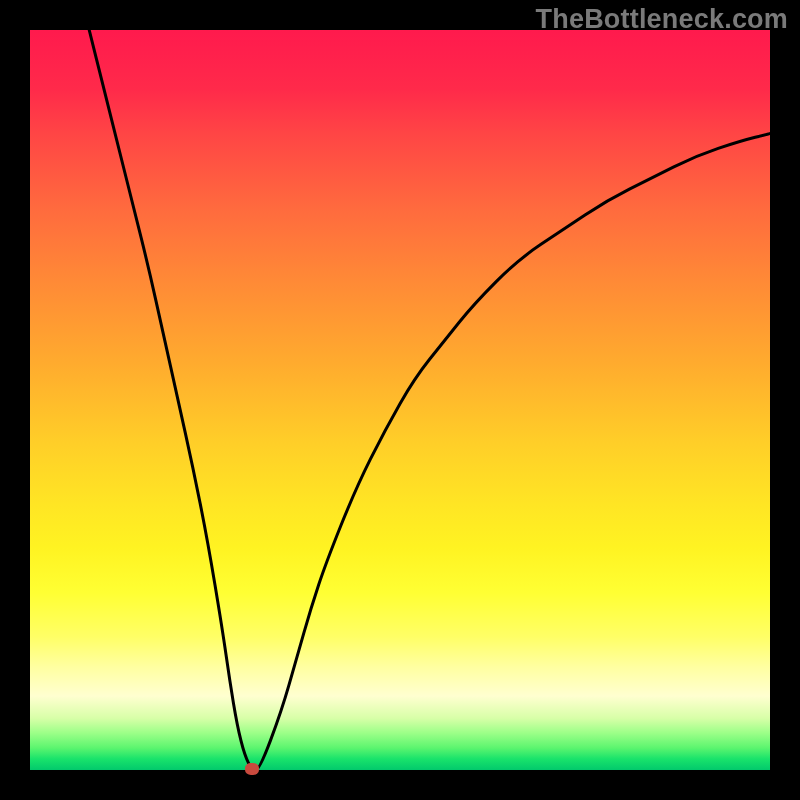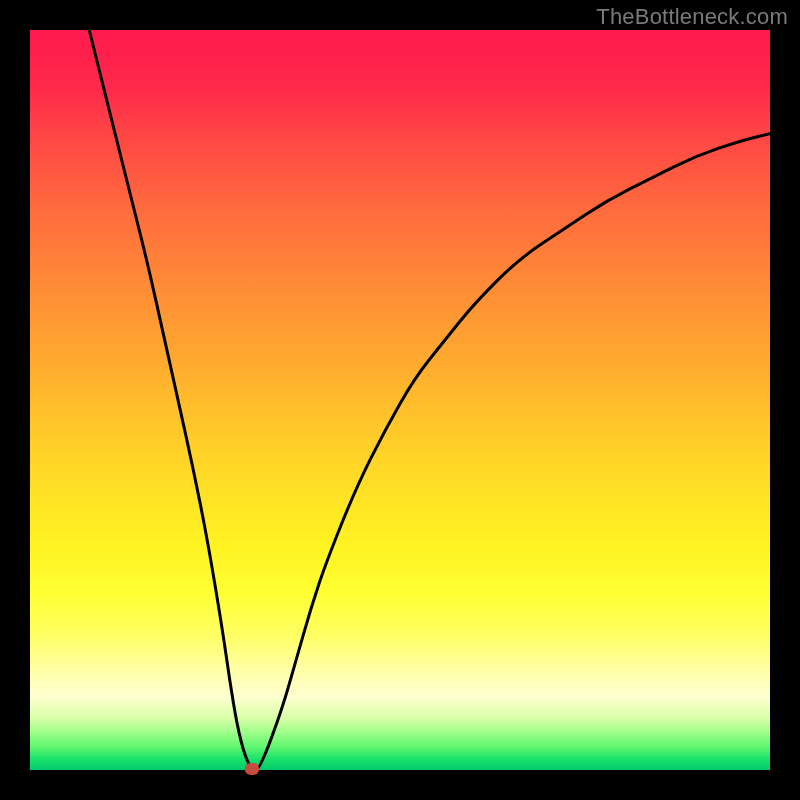--- a/index.html
+++ b/index.html
@@ -16,22 +16,22 @@
     top: 0; left: 0;
     width: 800px;
     height: 800px;
     background: #000;
   }
   .watermark {
     position: absolute;
     top: 4px;
     right: 12px;
     color: #7a7a7a;
-    font-size: 22px;
-    font-weight: 400;
+    font-size: 27px;
+    font-weight: 700;
     letter-spacing: 0.2px;
     user-select: none;
   }
   .plot {
     position: absolute;
     top: 30px;
     left: 30px;
     width: 740px;
     height: 740px;
     background: linear-gradient(to bottom,

